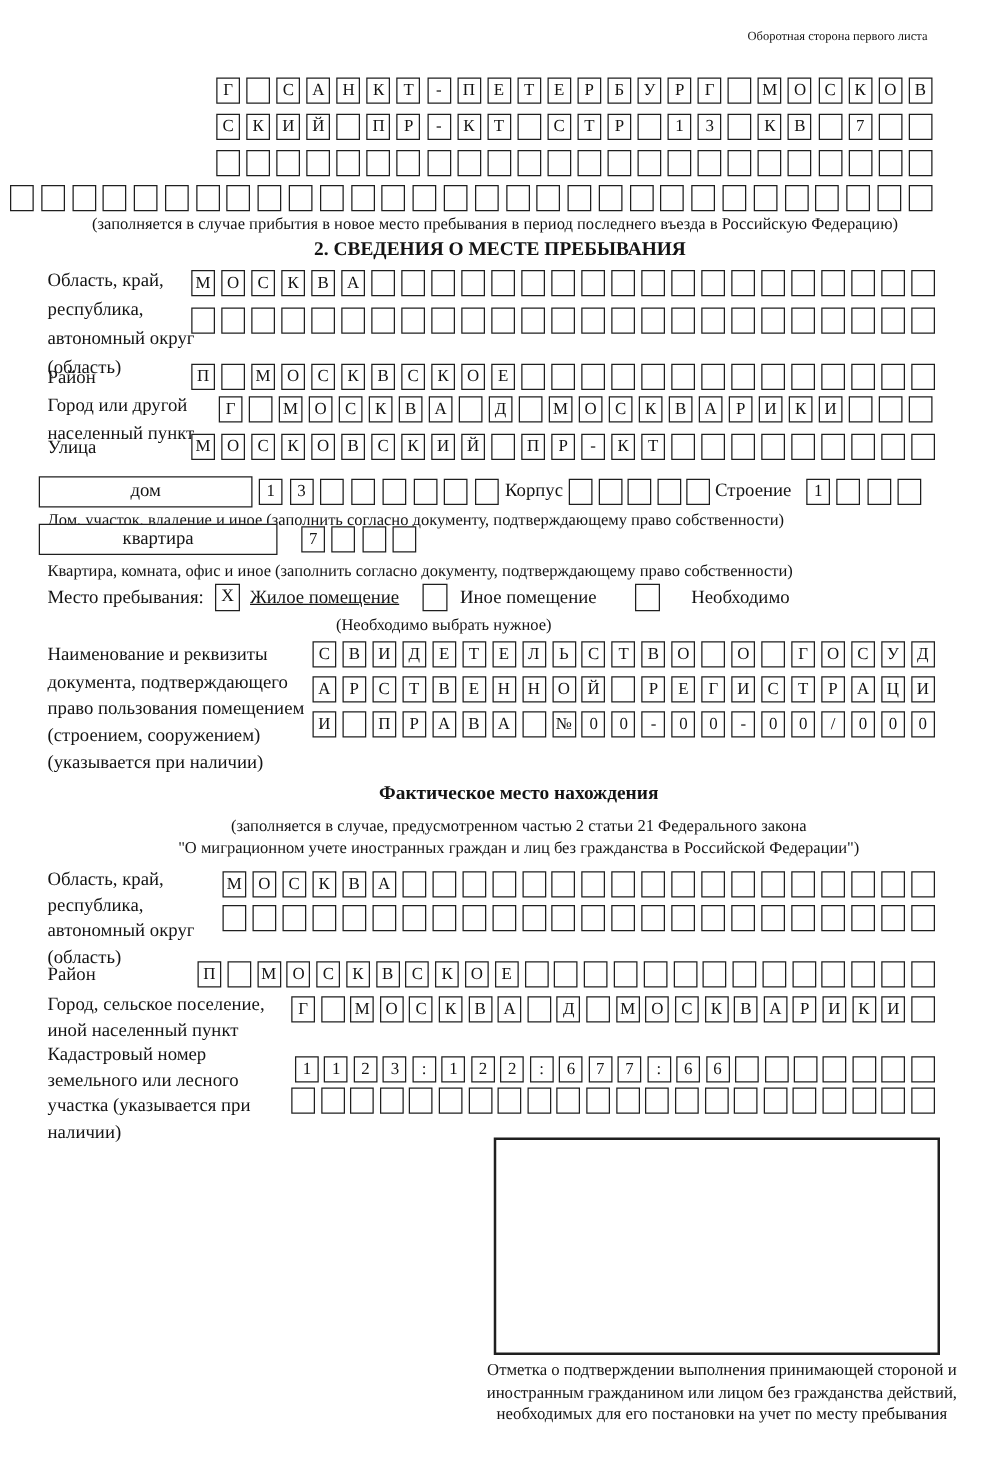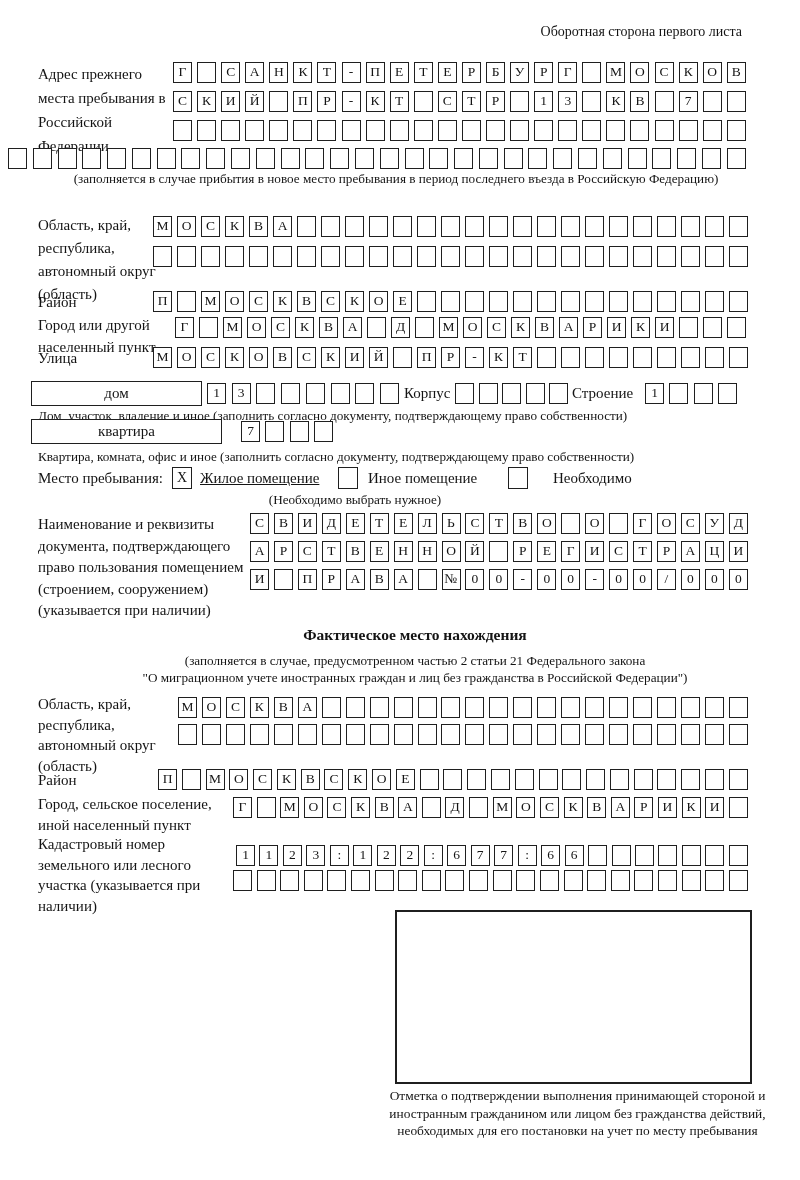--- a/index.html
+++ b/index.html
@@ -32,23 +32,22 @@
     position:absolute; box-sizing:border-box;
     border:2px solid #1f1f1f; background:#fff;
   }
   .ctr { text-align:center; }
 </style>
 </head>
 <body>
 
 <div class="page">
 
-  <div class="abs" style="left:400px; top:24px; width:342px; text-align:right; font-size:14px;">Оборотная сторона первого листа</div>
-
-  <div class="lbl" style="left:38px; top:62px; width:138px; line-height:24px;">Адрес прежнего места пребывания в Российской Федерации</div>
+  <div class="abs" style="left:400px; top:24px; width:342px; text-align:right; font-size:10px;">Оборотная сторона первого листа</div>
+
   <div class="boxes" style="left:173px; top:62px;  width:573px;">
       <span class="cell">Г</span>
       <span class="cell"></span>
       <span class="cell">С</span>
       <span class="cell">А</span>
       <span class="cell">Н</span>
       <span class="cell">К</span>
       <span class="cell">Т</span>
       <span class="cell">-</span>
       <span class="cell">П</span>
@@ -147,20 +146,21 @@
       <span class="cell"></span>
       <span class="cell"></span>
       <span class="cell"></span>
       <span class="cell"></span>
       <span class="cell"></span>
       <span class="cell"></span>
       <span class="cell"></span>
     </div>
   <div class="cap ctr" style="left:0px; top:171px; width:792px;">(заполняется в случае прибытия в новое место пребывания в период последнего въезда в Российскую Федерацию)</div>
 
+  <div class="ttl" style="left:0px; top:191px; width:800px;">2. СВЕДЕНИЯ О МЕСТЕ ПРЕБЫВАНИЯ</div>
 
   <div class="lbl" style="left:38px; top:214px; width:125px; line-height:23px;">Область, край, республика, автономный округ (область)</div>
   <div class="boxes" style="left:153px; top:216px; width:595px;">
       <span class="cell">М</span>
       <span class="cell">О</span>
       <span class="cell">С</span>
       <span class="cell">К</span>
       <span class="cell">В</span>
       <span class="cell">А</span>
       <span class="cell"></span>

